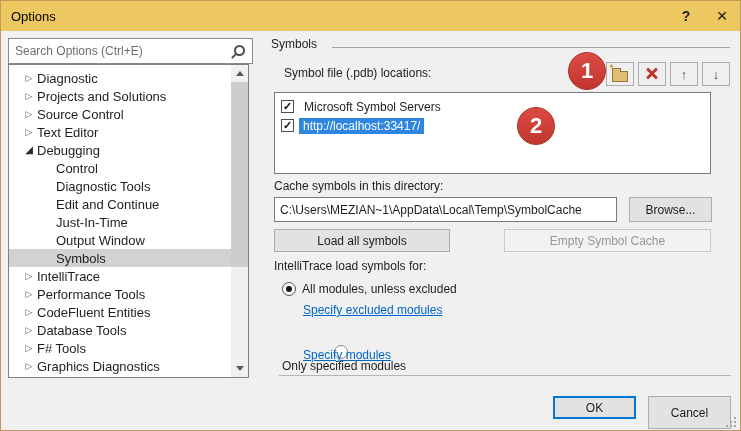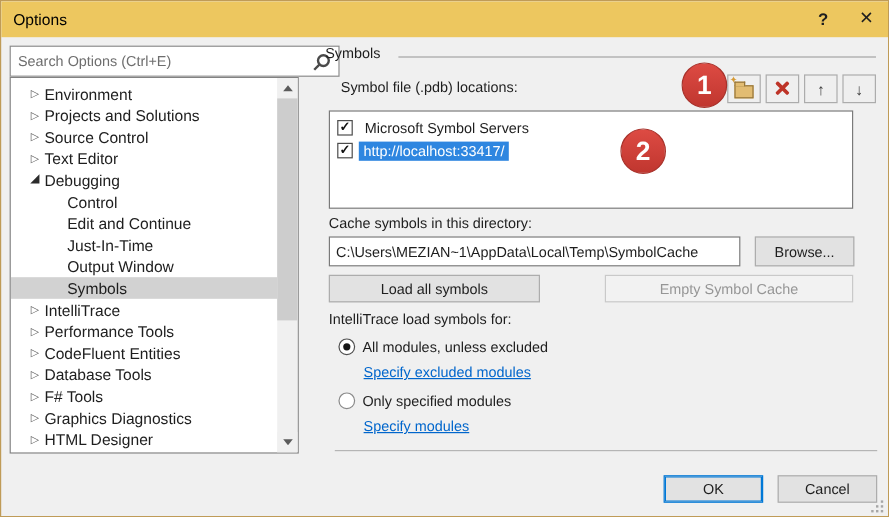--- a/index.html
+++ b/index.html
@@ -11,21 +11,21 @@
 
   
   .titlebar { position:absolute; left:0; top:0; width:100%; height:30px; background:#EDC75F; }
   .title { position:absolute; left:10px; top:8px; font-size:13px; color:#000; }
   .tb-btn { position:absolute; top:0; width:32px; height:30px; display:flex; align-items:center;
             justify-content:center; color:#1E1E1E; cursor:default; background:transparent; border:none; }
   .tb-help { right:38px; font-size:14px; font-weight:bold; }
   .tb-close { right:2px; font-size:19px; }
 
   
-  .searchbox { position:absolute; left:7px; top:37px; width:275px; height:26px; background:#fff;
+  .searchbox { position:absolute; left:7px; top:37px; width:245px; height:26px; background:#fff;
                border:1px solid #8A8A8A; }
   .searchbox input { width:100%; height:100%; border:none; outline:none; background:transparent;
                      padding:0 28px 0 6px; font-family:"Liberation Sans",sans-serif; font-size:12px; color:#1E1E1E; }
   .searchbox input::placeholder { color:#6E6E6E; opacity:1; }
   .search-icon { position:absolute; right:6px; top:6px; width:14px; height:14px; }
   .search-icon::before { content:""; position:absolute; right:1px; top:0; width:7px; height:7px;
                          border:2px solid #4A4A4A; border-radius:50%; }
   .search-icon::after { content:""; position:absolute; left:1px; bottom:0; width:2px; height:6px;
                         background:#4A4A4A; transform:rotate(45deg); }
 
@@ -83,21 +83,21 @@
                  border:1px solid #7A7A7A; font-family:"Liberation Sans",sans-serif; font-size:12px;
                  color:#1E1E1E; padding:0 5px; }
   .btn { position:absolute; background:#E2E2E2; border:1px solid #ADADAD;
          font-family:"Liberation Sans",sans-serif; font-size:12px; color:#1E1E1E; }
   .btn-browse { left:628px; top:196px; width:83px; height:25px; }
   .btn-load { left:273px; top:228px; width:176px; height:23px; }
   .btn-empty { left:503px; top:228px; width:207px; height:23px; background:#F2F2F2;
                border-color:#C9C9C9; color:#969696; }
   .btn-ok { left:552px; top:395px; width:83px; height:23px; border:1px solid #0078D7;
             box-shadow:inset 0 0 0 1px #0078D7; }
-  .btn-cancel { left:647px; top:395px; width:83px; height:23px; }
+  .btn-cancel { left:647px; top:395px; width:83px; height:33px; }
 
   .radio-row { position:absolute; display:flex; align-items:center; font-size:12px; color:#1E1E1E; }
   .radio { width:14px; height:14px; border:1px solid #4F4F4F; border-radius:50%; background:#fff;
            position:relative; margin-right:6px; flex:none; }
   .radio.on::after { content:""; position:absolute; left:3px; top:3px; width:6px; height:6px;
            border-radius:50%; background:#161616; }
   .radio.off { border-color:#8A8A8A; }
   .link { position:absolute; font-size:12px; color:#0066CC; text-decoration:underline; cursor:pointer; }
 
   .bottom-rule { position:absolute; left:278px; top:374px; width:452px; height:1px; background:#B5B5B5; }
@@ -124,41 +124,45 @@
 
   <div class="searchbox">
     <input type="text" placeholder="Search Options (Ctrl+E)" style="">
     <span class="search-icon"></span>
   </div>
 
   <div class="treebox">
     <div class="tree-rows">
         <div class="tree-row lvl0">
           <span class="twisty">▷</span>
-          <span class="tree-label">Environment</span>
+          <span class="tree-label">Diagnostic</span>
         </div>
         <div class="tree-row lvl0">
           <span class="twisty">▷</span>
           <span class="tree-label">Projects and Solutions</span>
         </div>
         <div class="tree-row lvl0">
           <span class="twisty">▷</span>
           <span class="tree-label">Source Control</span>
         </div>
         <div class="tree-row lvl0">
           <span class="twisty">▷</span>
           <span class="tree-label">Text Editor</span>
         </div>
         <div class="tree-row lvl0">
           <span class="twisty expanded">◢</span>
           <span class="tree-label">Debugging</span>
         </div>
         <div class="tree-row lvl1">
           <span class="twisty"></span>
           <span class="tree-label">Control</span>
+        </div>
+        <div class="tree-row lvl1">
+          <span class="twisty"></span>
+          <span class="tree-label">Diagnostic Tools</span>
         </div>
         <div class="tree-row lvl1">
           <span class="twisty"></span>
           <span class="tree-label">Edit and Continue</span>
         </div>
         <div class="tree-row lvl1">
           <span class="twisty"></span>
           <span class="tree-label">Just-In-Time</span>
         </div>
         <div class="tree-row lvl1">
@@ -248,21 +252,21 @@
   <button class="btn btn-empty" disabled="">Empty Symbol Cache</button>
 
   <span class="lbl" style="left:273px; top:258px;">IntelliTrace load symbols for:</span>
 
   <div class="radio-row" style="left:281px; top:281px;">
     <span class="radio on"></span>
     <span>All modules, unless excluded</span>
   </div>
   <a class="link" style="left:302px; top:302px;">Specify excluded modules</a>
 
-  <div class="radio-row" style="left:281px; top:326px;">
+  <div class="radio-row" style="left:281px; top:344px;flex-direction:column;">
     <span class="radio off"></span>
     <span>Only specified modules</span>
   </div>
   <a class="link" style="left:302px; top:347px;">Specify modules</a>
 
   <div class="bottom-rule"></div>
 
   <button class="btn btn-ok">OK</button>
   <button class="btn btn-cancel">Cancel</button>
 

